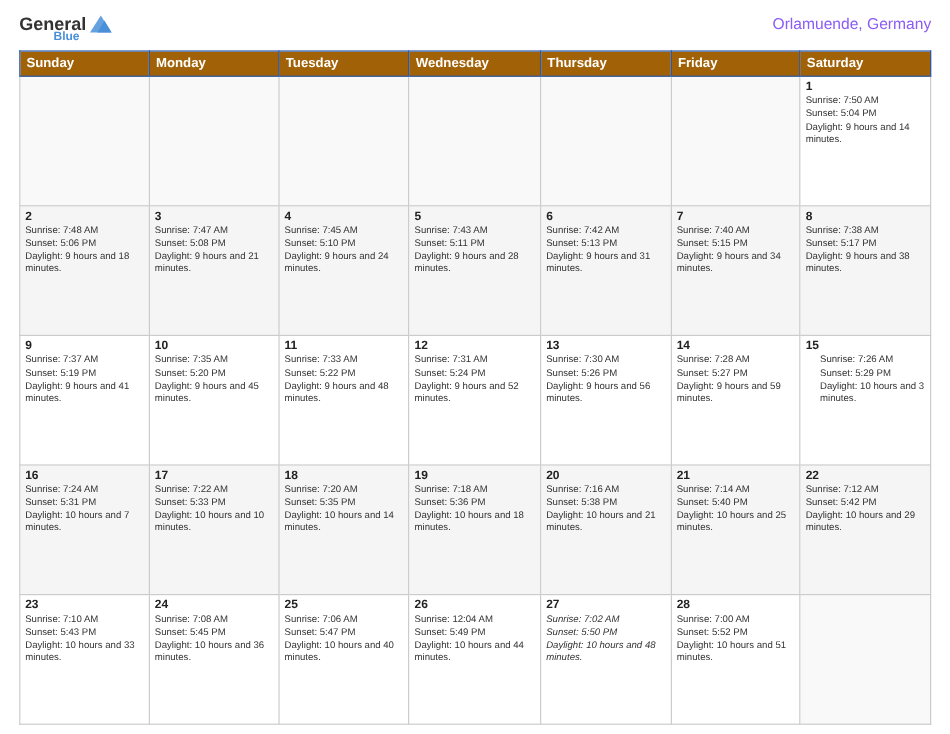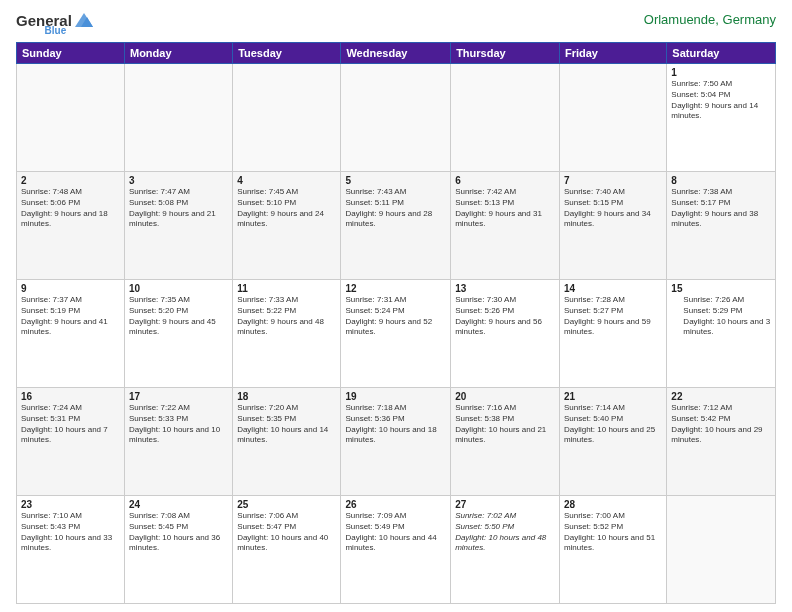--- a/index.html
+++ b/index.html
@@ -42,29 +42,29 @@
       text-align: right;
     }
     .title-month {
       font-size: 28px;
       font-weight: bold;
       color: #222;
       line-height: 1.1;
     }
     .title-location {
       font-size: 13px;
-      color: #15803d;
+      color: #8b5cf6;
     }
     table {
       width: 100%;
       border-collapse: collapse;
       flex: 1;
     }
     thead tr th {
-      background-color: #4c1d95;
+      background-color: #a16207;
       color: #fff;
       font-size: 11px;
       font-weight: bold;
       text-align: left;
       padding: 4px 5px;
       border: 1px solid #2a5aaf;
     }
     tbody tr td {
       border: 1px solid #ccc;
       vertical-align: top;
@@ -288,21 +288,21 @@
 Daylight: 10 hours and 36 minutes.</div>
           </td>
           <td>
             <span class="day-num">25</span>
             <div class="day-info" style="white-space: pre-line;">Sunrise: 7:06 AM
 Sunset: 5:47 PM
 Daylight: 10 hours and 40 minutes.</div>
           </td>
           <td>
             <span class="day-num">26</span>
-            <div class="day-info" style="white-space: pre-line;">Sunrise: 7:09 AM
+            <div class="day-info" style="white-space: pre-line;">Sunrise: 12:04 AM
 Sunset: 5:49 PM
 Daylight: 10 hours and 44 minutes.</div>
           </td>
           <td>
             <span class="day-num">27</span>
             <div class="day-info" style="white-space: pre-line; font-style: italic;">Sunrise: 7:02 AM
 Sunset: 5:50 PM
 Daylight: 10 hours and 48 minutes.</div>
           </td>
           <td>

